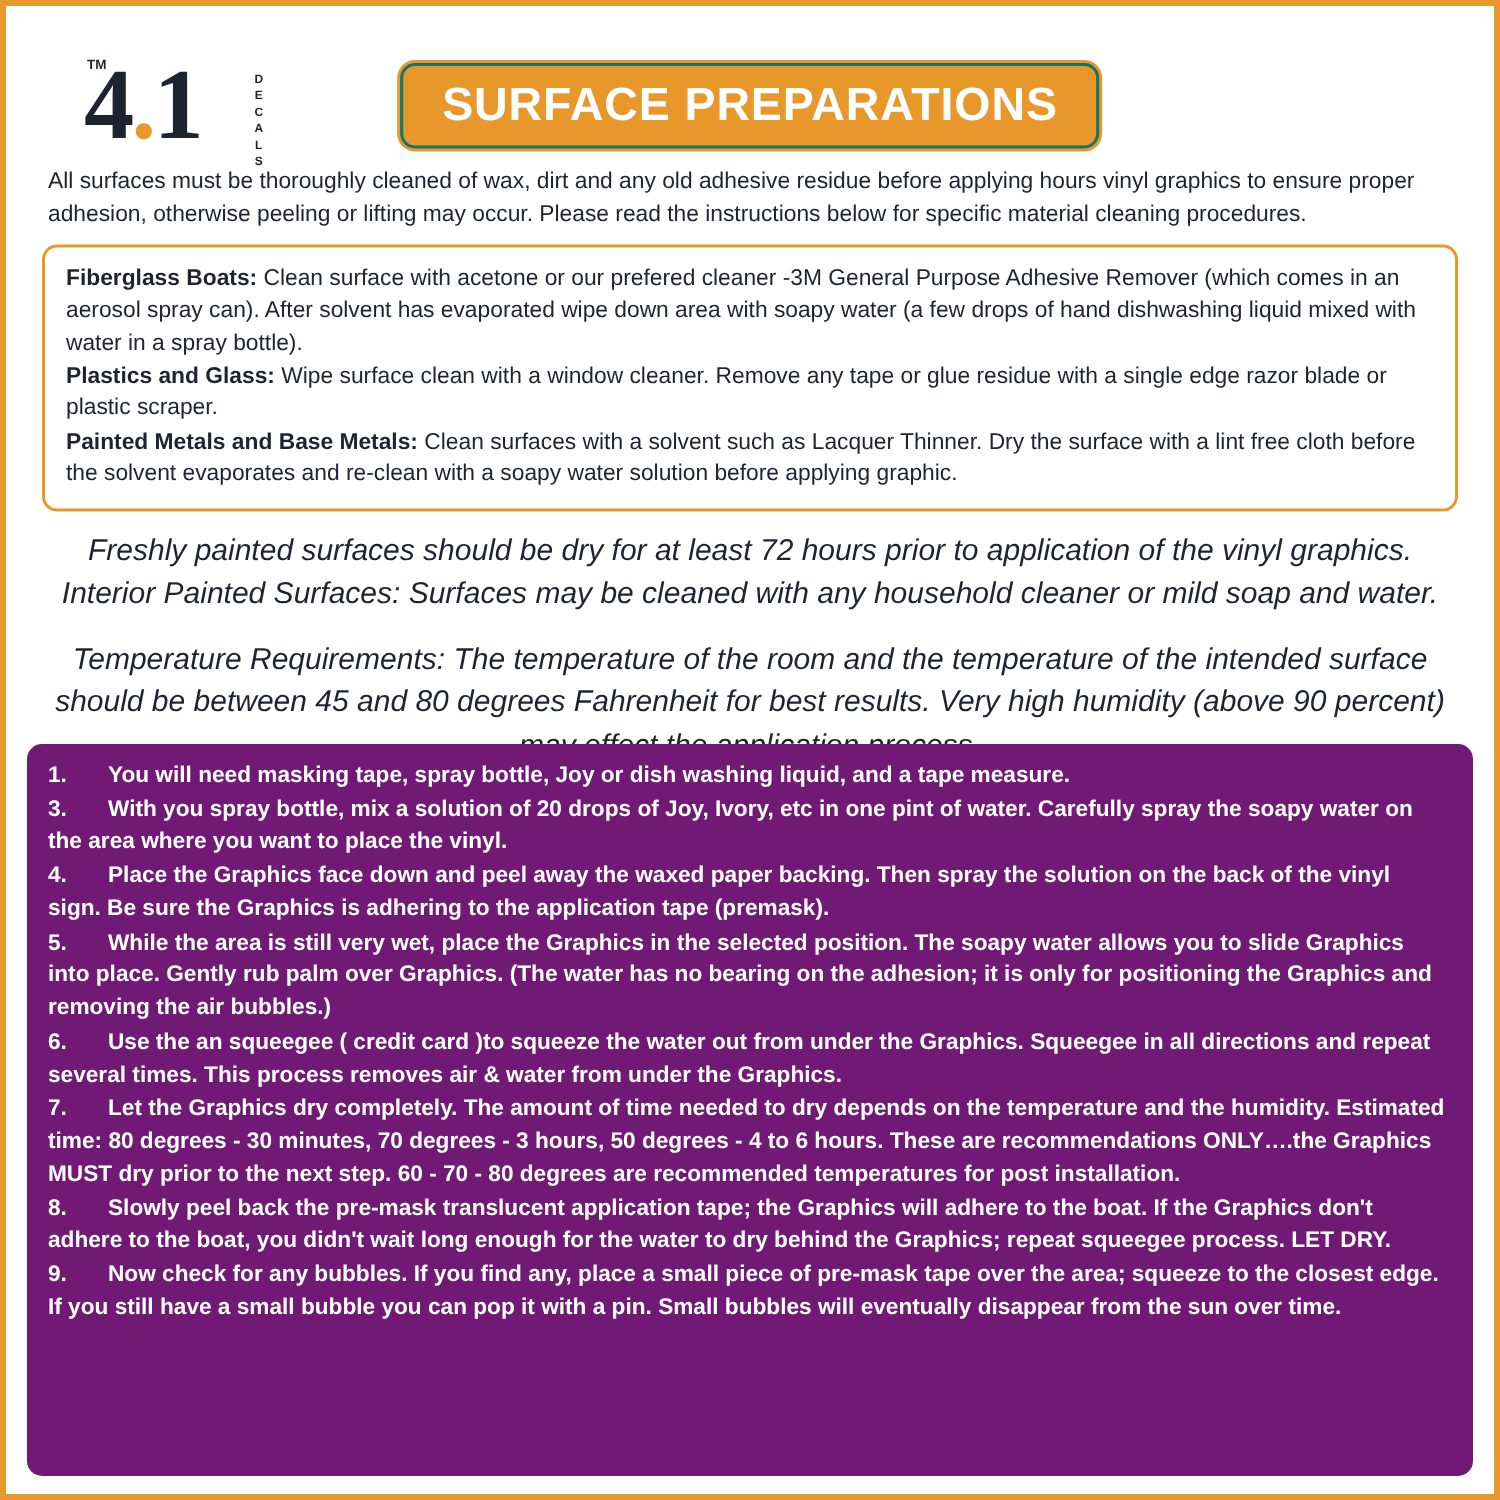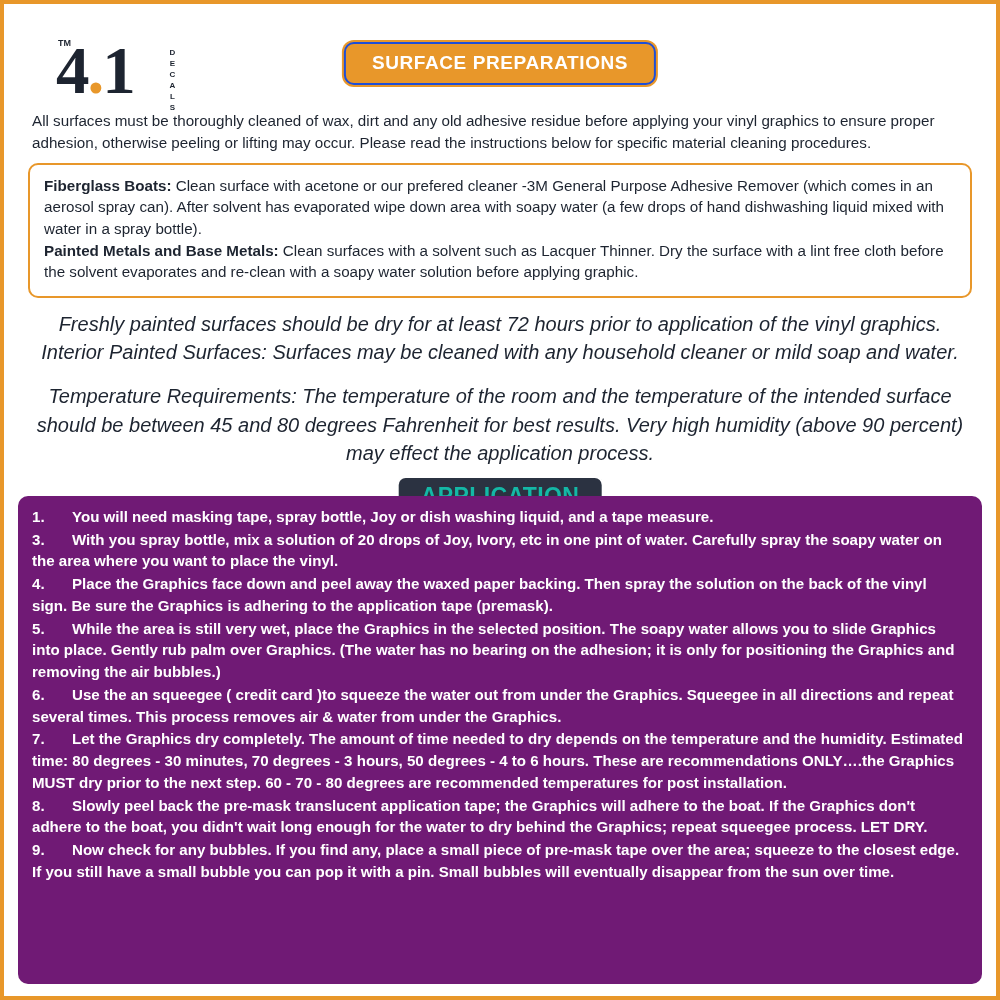--- a/index.html
+++ b/index.html
@@ -78,26 +78,26 @@
     line-height: 8px;
   }
 
   .title-pill {
     position: absolute;
     left: 50%;
     transform: translateX(-50%);
     top: 24px;
     background: #e8972a;
     color: #ffffff;
-    font-size: 19px;
+    font-size: 31px;
     font-weight: bold;
     letter-spacing: .6px;
     padding: 8px 26px 9px 26px;
     border-radius: 10px;
-    border: 2px solid #1d4ed8;
+    border: 2px solid #0f766e;
     box-shadow: 0 0 0 2px #e8972a;
     white-space: nowrap;
   }
 
   
   .intro {
     margin: 8px 10px 10px 12px;
     font-size: 15.2px;
     line-height: 1.42;
     color: #1d2430;
@@ -184,24 +184,25 @@
 
     <div class="header">
       <div class="logo">
         <span class="tm">TM</span>
         <span class="mark"><span>4</span><span class="dot">.</span><span>1</span></span>
         <span class="vert">DECALS</span>
       </div>
       <div class="title-pill">SURFACE PREPARATIONS</div>
     </div>
 
-    <div class="intro">All surfaces must be thoroughly cleaned of wax, dirt and any old adhesive residue before applying your vinyl graphics to ensure proper adhesion, otherwise peeling or lifting may occur. Please read the instructions below for specific material cleaning procedures.</div>
+    <div class="intro">All surfaces must be thoroughly cleaned of wax, dirt and any old adhesive residue before applying hours vinyl graphics to ensure proper adhesion, otherwise peeling or lifting may occur. Please read the instructions below for specific material cleaning procedures.</div>
 
     <div class="ob">
       <p><b>Fiberglass Boats:</b><span> Clean surface with acetone or our prefered cleaner -3M General Purpose Adhesive Remover (which comes in an aerosol spray can). After solvent has evaporated wipe down area with soapy water (a few drops of hand dishwashing liquid mixed with water in a spray bottle).</span></p>
+      <p><b>Plastics and Glass:</b><span> Wipe surface clean with a window cleaner. Remove any tape or glue residue with a single edge razor blade or plastic scraper.</span></p>
       <p><b>Painted Metals and Base Metals:</b><span> Clean surfaces with a solvent such as Lacquer Thinner. Dry the surface with a lint free cloth before the solvent evaporates and re-clean with a soapy water solution before applying graphic.</span></p>
     </div>
 
     <div class="notes">
       <div class="n1">Freshly painted surfaces should be dry for at least 72 hours prior to application of the vinyl graphics. Interior Painted Surfaces: Surfaces may be cleaned with any household cleaner or mild soap and water.</div>
       <div class="n2">Temperature Requirements: The temperature of the room and the temperature of the intended surface should be between 45 and 80 degrees Fahrenheit for best results. Very high humidity (above 90 percent) may effect the application process.</div>
     </div>
 
     <div class="app-head-wrap">
       <div class="app-pill">APPLICATION</div>

